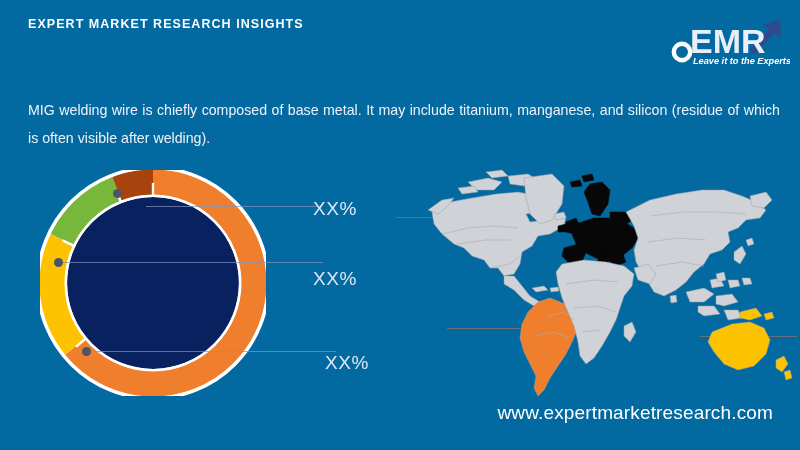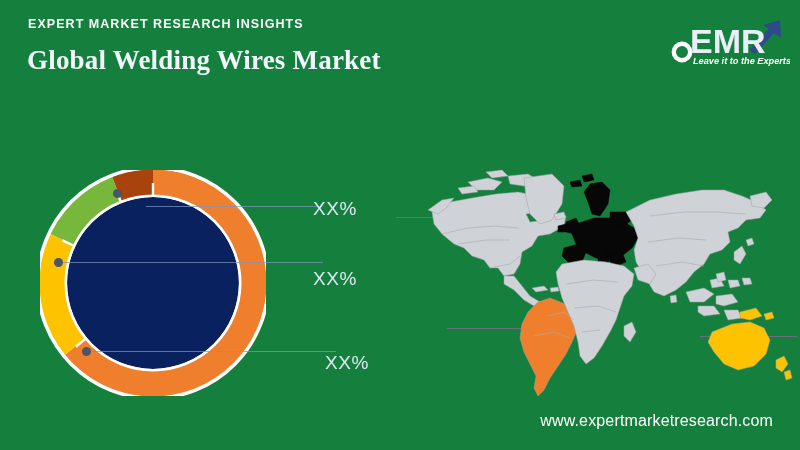--- a/index.html
+++ b/index.html
@@ -5,21 +5,21 @@
 <style>
   html, body {
     margin: 0;
     padding: 0;
     background: #07194f;
   }
   #stage {
     position: relative;
     width: 800px;
     height: 450px;
-    background: #15803d;
+    background: #0369a1;
     overflow: hidden;
     font-family: "Liberation Sans", sans-serif;
     -webkit-font-smoothing: antialiased;
   }
 
   
   .kicker {
     position: absolute;
     left: 28px;
     top: 17px;
@@ -123,37 +123,37 @@
     background: #6a6f7a;
   }
   .map-leader.m1 { left: 396px; top: 217px; width: 86px; }
   .map-leader.m2 { left: 447px; top: 328px; width: 94px; }
   .map-leader.m3 { left: 700px; top: 336px; width: 97px; }
 
   
   .site-url {
     position: absolute;
     right: 27px;
-    bottom: 20px;
-    font-family: "Liberation Sans", sans-serif;
-    font-size: 16px;
+    bottom: 26px;
+    font-family: "Liberation Sans", sans-serif;
+    font-size: 19px;
     color: #ffffff;
     letter-spacing: .15px;
     white-space: nowrap;
   }
 </style>
 </head>
 <body>
 
 <div id="stage">
 
   <div class="kicker">EXPERT MARKET RESEARCH INSIGHTS</div>
 
-  <div class="page-title">Global Welding Wires Market</div>
-
+
+  <div class="intro">MIG welding wire is chiefly composed of base metal. It may include titanium, manganese, and silicon (residue of which is often visible after welding).</div>
 
   <div class="logo">
     <svg viewBox="0 0 122 58" width="122" height="58" aria-hidden="true">
 
       <g>
         <path d="M84 40 L106 16" stroke="#2f4a8c" stroke-width="7" fill="none" stroke-linecap="butt"></path>
         <path d="M112 8 L113 26 L95 13 Z" fill="#2f4a8c"></path>
       </g>
 
       <g>

